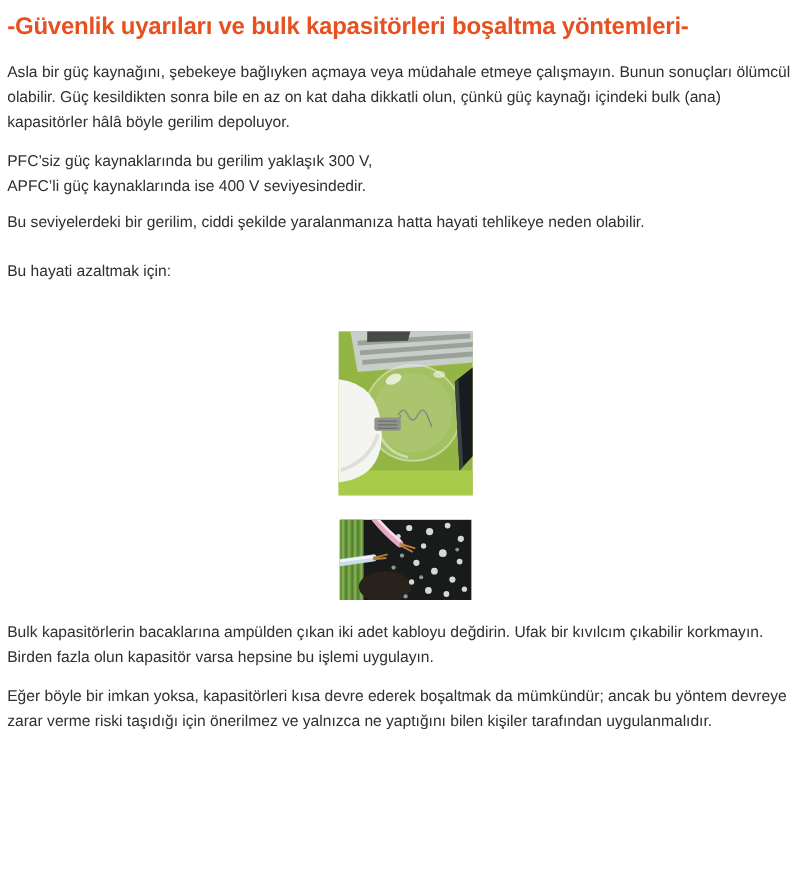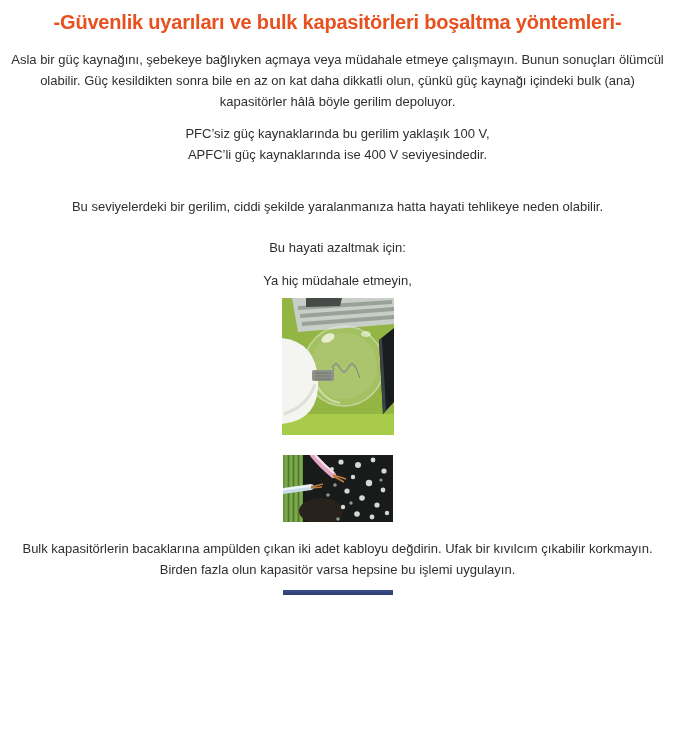--- a/index.html
+++ b/index.html
@@ -7,59 +7,59 @@
     --text-color:#2f2f2f;
     --page-bg:#ffffff;
     --photo-green:#93b544;
     --photo-dark:#181b1a;
     --strip-navy:#2c3f73;
   }
   html,body{margin:0;padding:0;background:var(--page-bg);}
   body{font-family:"Liberation Sans","DejaVu Sans",sans-serif;color:var(--text-color);}
   .page{
     width:675px;height:608px;margin:0 auto;box-sizing:border-box;
-    padding:8px 6px 0;text-align:center;font-size:13px;line-height:21px;
+    padding:8px 6px 0;font-size:13px;line-height:21px;
     overflow:hidden;background:var(--page-bg);
   }
   h1.title{
     font-size:20px;line-height:28px;margin:0;font-weight:700;
     color:var(--title-color);letter-spacing:-0.2px;
   }
   p{margin:0;}
   .mt7{margin-top:7px}.mt8{margin-top:8px}.mt10{margin-top:10px}.mt11{margin-top:11px}
-  .mt12{margin-top:12px}.mt13{margin-top:13px}.mt16{margin-top:16px}.mt17{margin-top:31px}
+  .mt12{margin-top:12px}.mt13{margin-top:13px}.mt16{margin-top:16px}.mt17{margin-top:9px}
   .mt20{margin-top:20px}
   figure{margin:0;padding:0;}
   .photo{display:block;margin:0 auto;}
   .photo-strip{
     width:110px;height:5px;margin:10px auto 0;
     background:linear-gradient(180deg,#3a4e85 0%,var(--strip-navy) 100%);
   }
 </style>
 </head>
 <body>
 
 <div class="page">
 
   <h1 class="title">-Güvenlik uyarıları ve bulk kapasitörleri boşaltma yöntemleri-</h1>
 
   <p class="mt13">Asla bir güç kaynağını, şebekeye bağlıyken açmaya veya müdahale etmeye çalışmayın. Bunun sonuçları ölümcül olabilir. Güç kesildikten sonra bile en az on kat daha dikkatli olun, çünkü güç kaynağı içindeki bulk (ana) kapasitörler hâlâ böyle gerilim depoluyor.</p>
 
 
   <p class="mt11">
-    <span>PFC’siz güç kaynaklarında bu gerilim yaklaşık 100 V,</span><br>
+    <span>PFC’siz güç kaynaklarında bu gerilim yaklaşık 300 V,</span><br>
     <span>APFC’li güç kaynaklarında ise 400 V seviyesindedir.</span>
   </p>
 
   <p class="mt17">Bu seviyelerdeki bir gerilim, ciddi şekilde yaralanmanıza hatta hayati tehlikeye neden olabilir.</p>
 
   <p class="mt20">Bu hayati azaltmak için:</p>
 
   <p class="mt12">
-    <span>Ya hiç müdahale etmeyin,</span><br>
+    <br>
   </p>
 
 
   <figure class="mt7">
     <svg class="photo" width="112" height="137" viewBox="0 0 112 137" role="img">
       <rect width="112" height="137" fill="var(--photo-green)"></rect>
       <rect y="116" width="112" height="21" fill="#a9cb4a"></rect>
 
       <polygon points="10,0 112,0 112,26 16,34" fill="#c8cec8"></polygon>
       <polygon points="16,8 110,2 110,6 16,12" fill="#99a199"></polygon>
@@ -127,16 +127,17 @@
       <path d="M28 32 l12 -3 M28 33 l11 -1" stroke="#b5793a" stroke-width="1.6" fill="none"></path>
 
       <path d="M30 0 Q38 10 50 20" stroke="#e5a8c2" stroke-width="6" fill="none" stroke-linecap="round"></path>
       <path d="M32 0 Q40 9 51 18" stroke="#f7e3ec" stroke-width="2" fill="none"></path>
       <path d="M50 20 l13 4 M50 21 l11 6" stroke="#c08040" stroke-width="1.6" fill="none"></path>
     </svg>
   </figure>
 
   <p class="mt16">Bulk kapasitörlerin bacaklarına ampülden çıkan iki adet kabloyu değdirin. Ufak bir kıvılcım çıkabilir korkmayın. Birden fazla olun kapasitör varsa hepsine bu işlemi uygulayın.</p>
 
+  <p class="mt11">Eğer böyle bir imkan yoksa, kapasitörleri kısa devre ederek boşaltmak da mümkündür; ancak bu yöntem devreye zarar verme riski taşıdığı için önerilmez ve yalnızca ne yaptığını bilen kişiler tarafından uygulanmalıdır.</p>
 
   <div class="photo-strip"></div>
 
 </div>
 
 </body></html>

